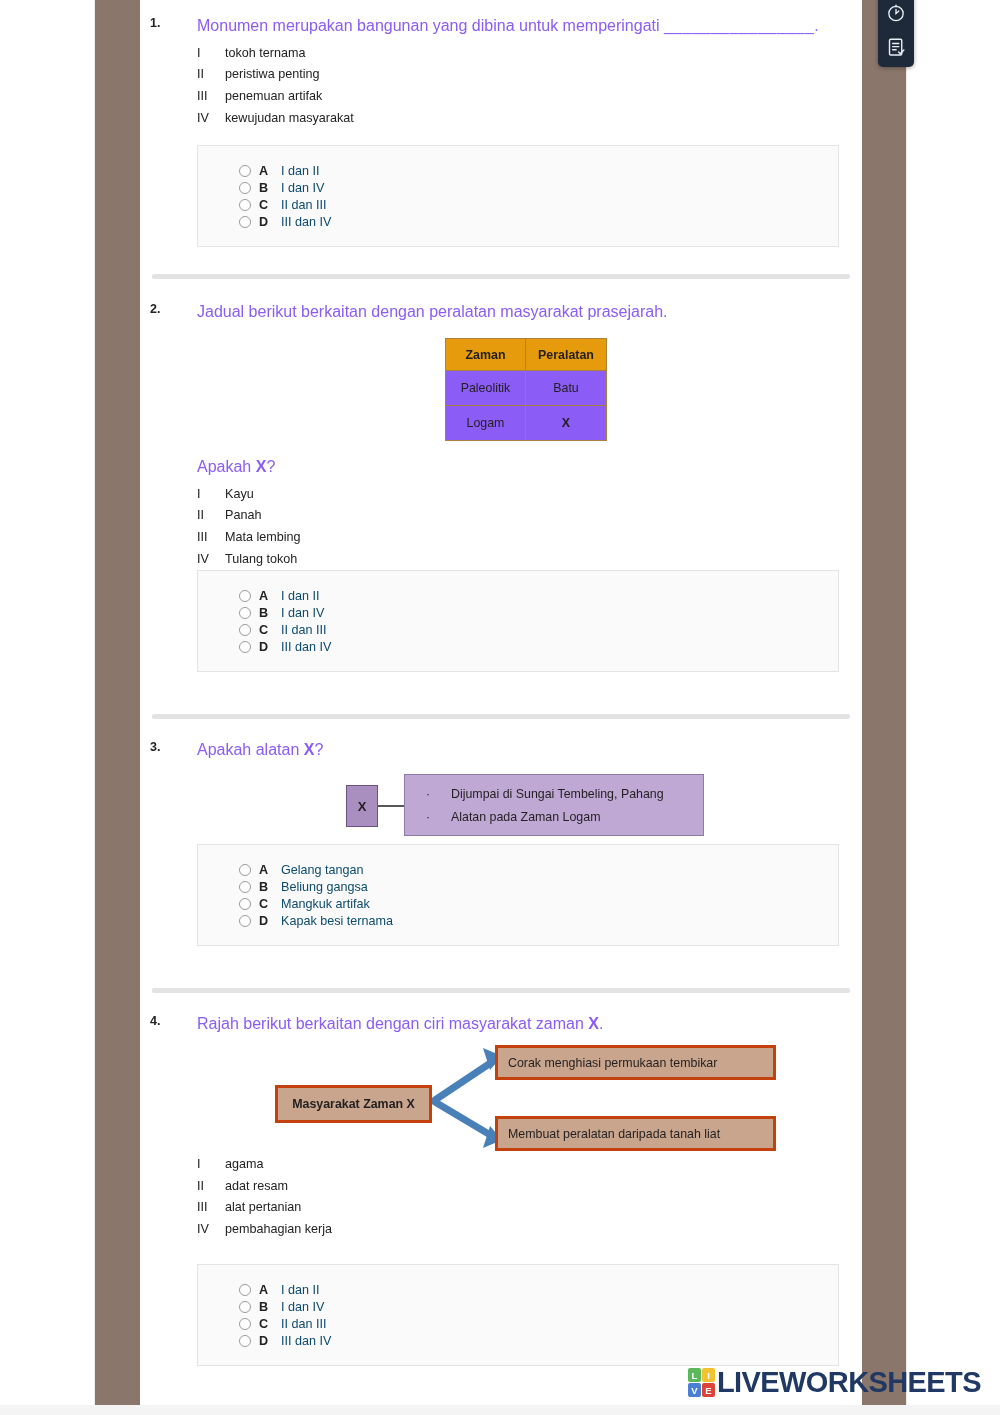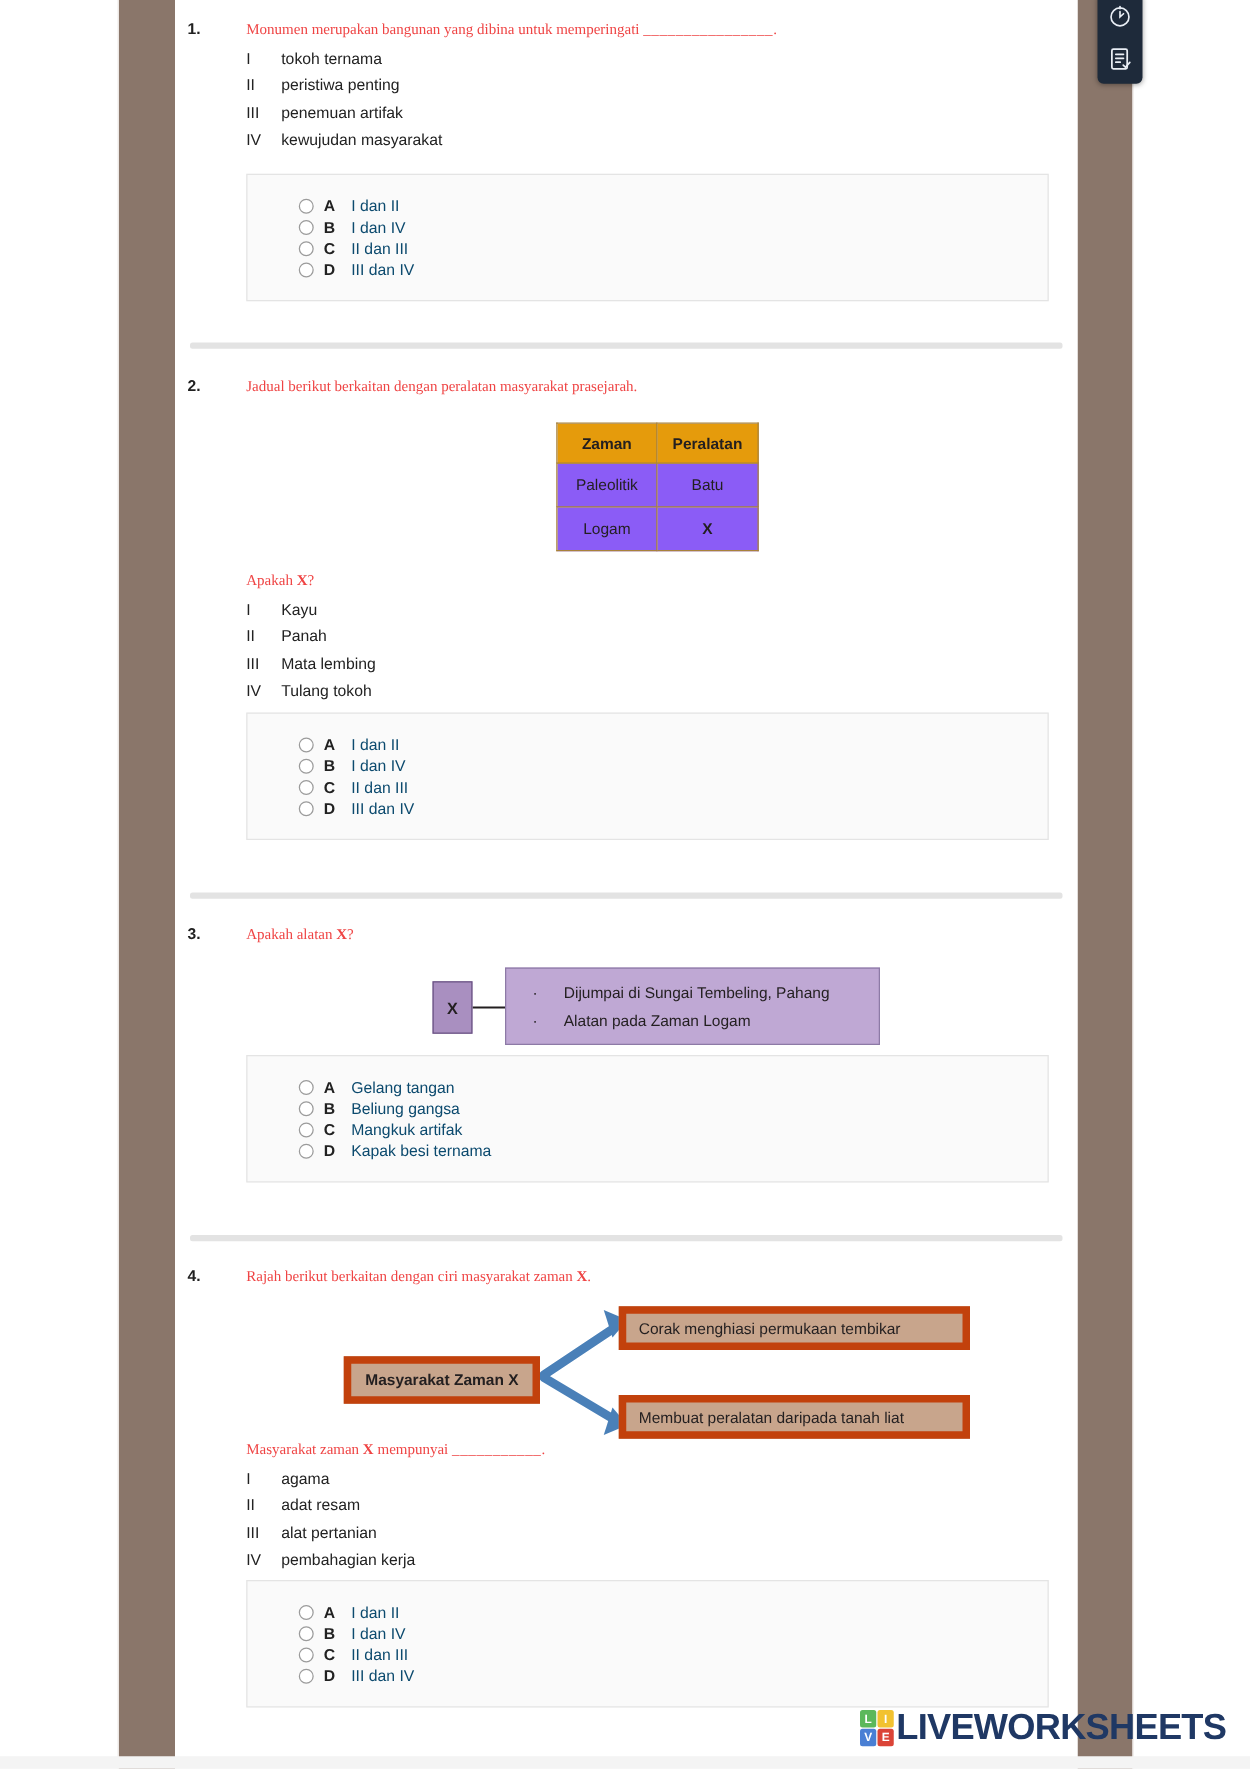--- a/index.html
+++ b/index.html
@@ -39,21 +39,21 @@
     width:30px; height:30px; display:flex; align-items:center; justify-content:center;
     cursor:pointer; border-radius:3px;
   }
   .tool-btn svg { display:block; }
 
   
   .q { position:absolute; left:0; width:722px; }
   .q-head { display:flex; align-items:flex-start; }
   .q-num { width:57px; flex:0 0 57px; font-size:12.5px; font-weight:bold; padding-left:10px; line-height:1.5; }
   .q-body { flex:1 1 auto; }
-  .q-text { font-size:12px; line-height:1.55; color:#ef4444;font-family:Liberation Serif, serif; }
+  .q-text { font-size:16px; line-height:1.55; color:#8b5cf6; }
   .b { font-weight:bold; }
   .blank { letter-spacing:.5px; }
 
   .romans { margin-top:4px; }
   .rom-row { display:flex; font-size:12.6px; line-height:1.72; color:#222; }
   .rom-lbl { width:28px; flex:0 0 28px; }
   .rom-txt { flex:1 1 auto; }
 
   
   .answers {
@@ -91,21 +91,21 @@
   }
   .pbox-big {
     position:absolute; width:300px; height:62px; background:#BFA8D4; border:1px solid #8d7aa6;
     padding:8px 0 0 0;
   }
   .pbullet { display:flex; font-size:12.4px; line-height:1.85; color:#231f20; }
   .pbullet .dot { width:46px; flex:0 0 46px; text-align:center; }
 
   
   .bbox {
-    position:absolute; background:#C8A58C; border:6px solid #c2410c;
+    position:absolute; background:#C8A58C; border:3px solid #c2410c;
     display:flex; align-items:center; font-size:12.4px; color:#231f20;
   }
   .bbox.center { justify-content:center; font-weight:bold; }
   .bbox.right { padding-left:10px; }
 
   
   .lw-logo {
     position:absolute; left:688px; top:1368px; display:flex; align-items:center; z-index:30;
   }
   .lw-grid {
@@ -348,23 +348,20 @@
         <polygon points="343,10 362,18 350,32" fill="#4A80B8"></polygon>
         <line x1="295" y1="64" x2="352" y2="98" stroke="#4A80B8" stroke-width="7" stroke-linecap="round"></line>
         <polygon points="343,110 362,102 350,88" fill="#4A80B8"></polygon>
       </svg>
       <div class="bbox center" style="left:135px; top:47px; width:157px; height:38px;">Masyarakat Zaman X</div>
       <div class="bbox right" style="left:355px; top:7px; width:281px; height:35px;">Corak menghiasi permukaan tembikar</div>
       <div class="bbox right" style="left:355px; top:78px; width:281px; height:35px;">Membuat peralatan daripada tanah liat</div>
     </div>
 
     <div style="position:absolute; left:57px; top:138px; width:560px;">
-      <div class="q-text">
-        <span>Masyarakat zaman </span><span class="b">X</span><span> mempunyai </span><span class="blank">___________</span><span>.</span>
-      </div>
       <div class="romans">
         <div class="rom-row">
           <span class="rom-lbl">I</span>
           <span class="rom-txt">agama</span>
         </div>
         <div class="rom-row">
           <span class="rom-lbl">II</span>
           <span class="rom-txt">adat resam</span>
         </div>
         <div class="rom-row">

